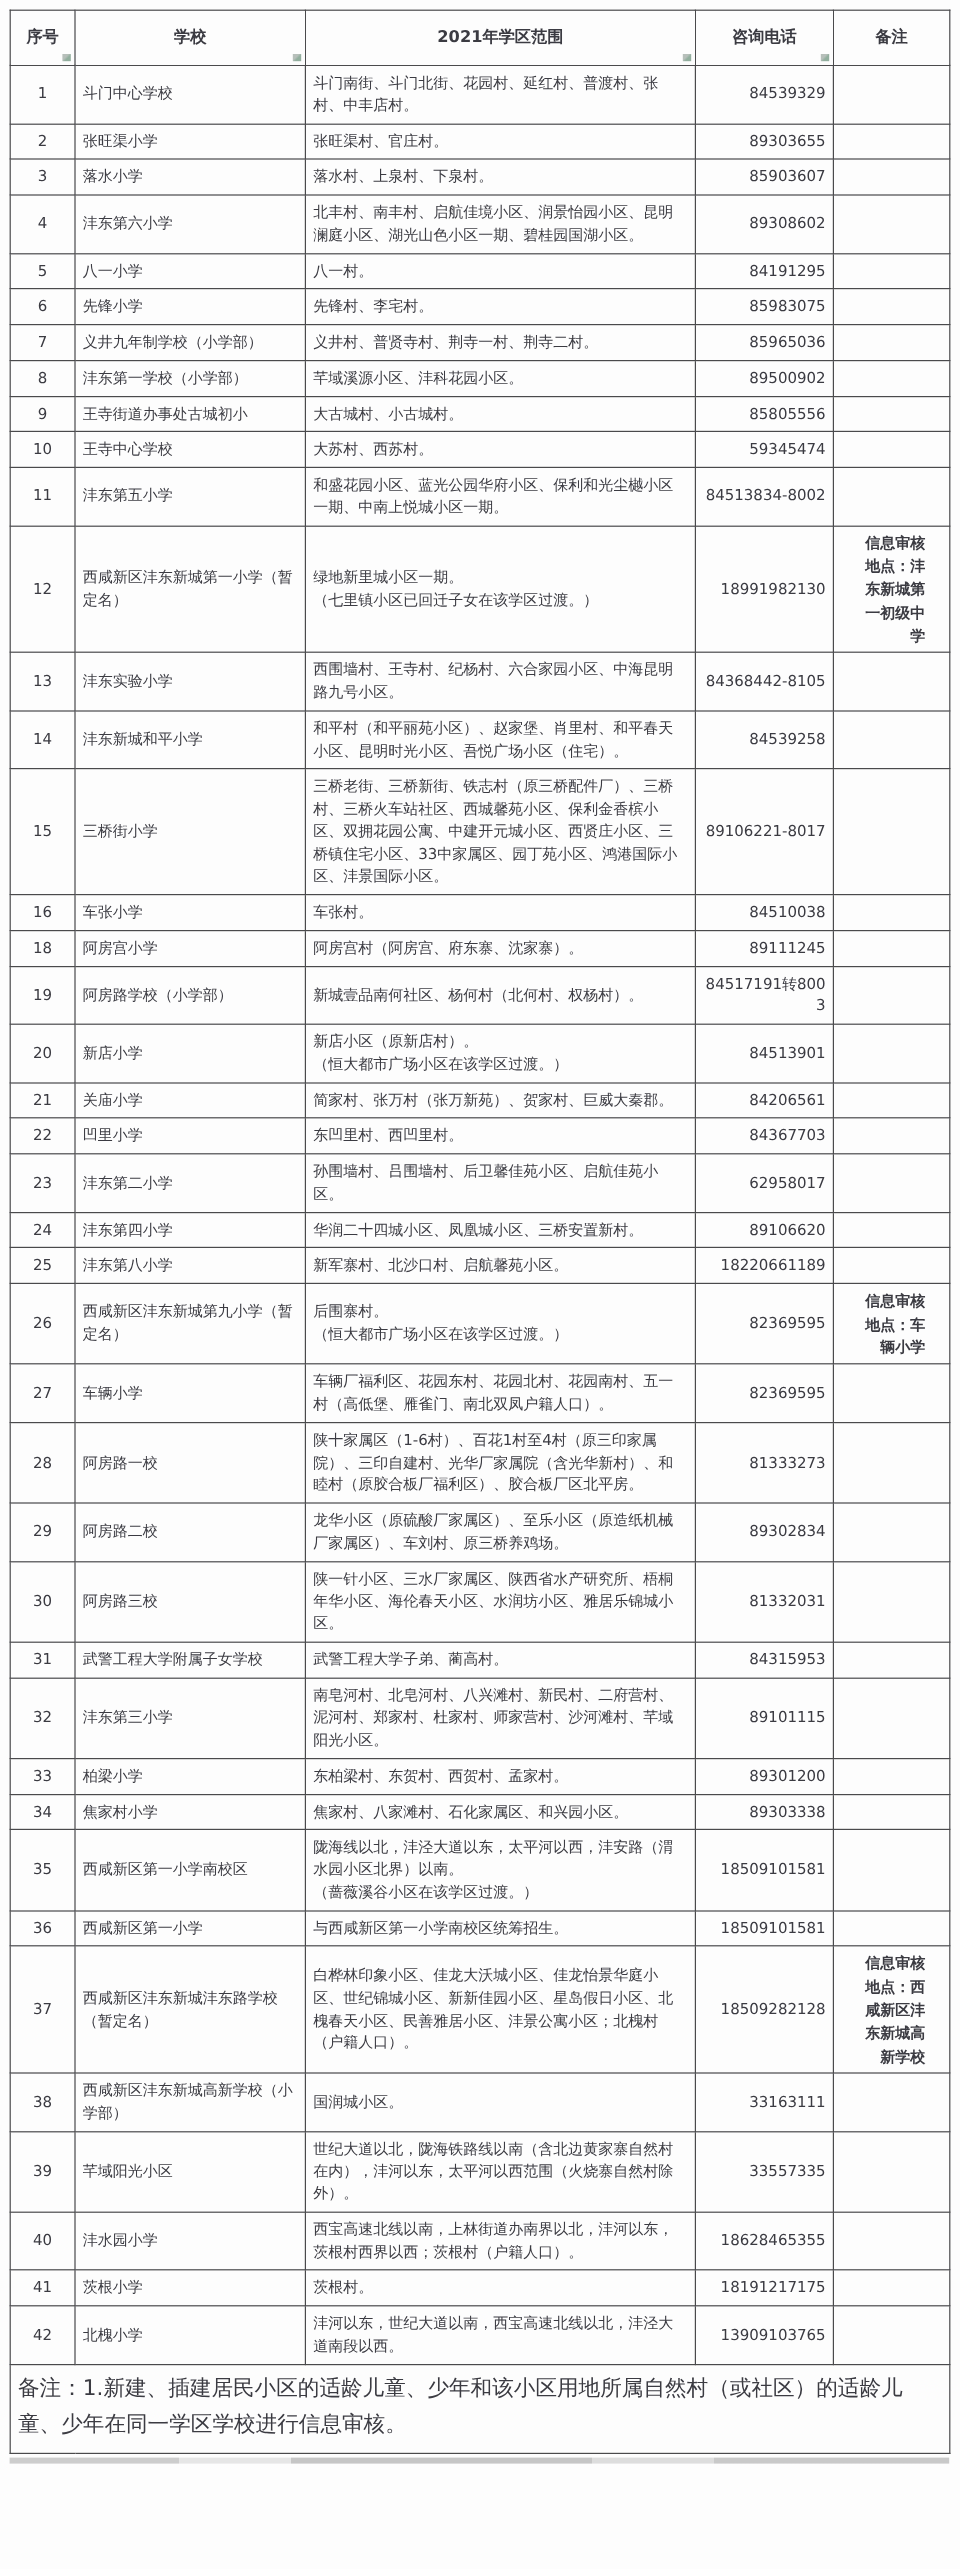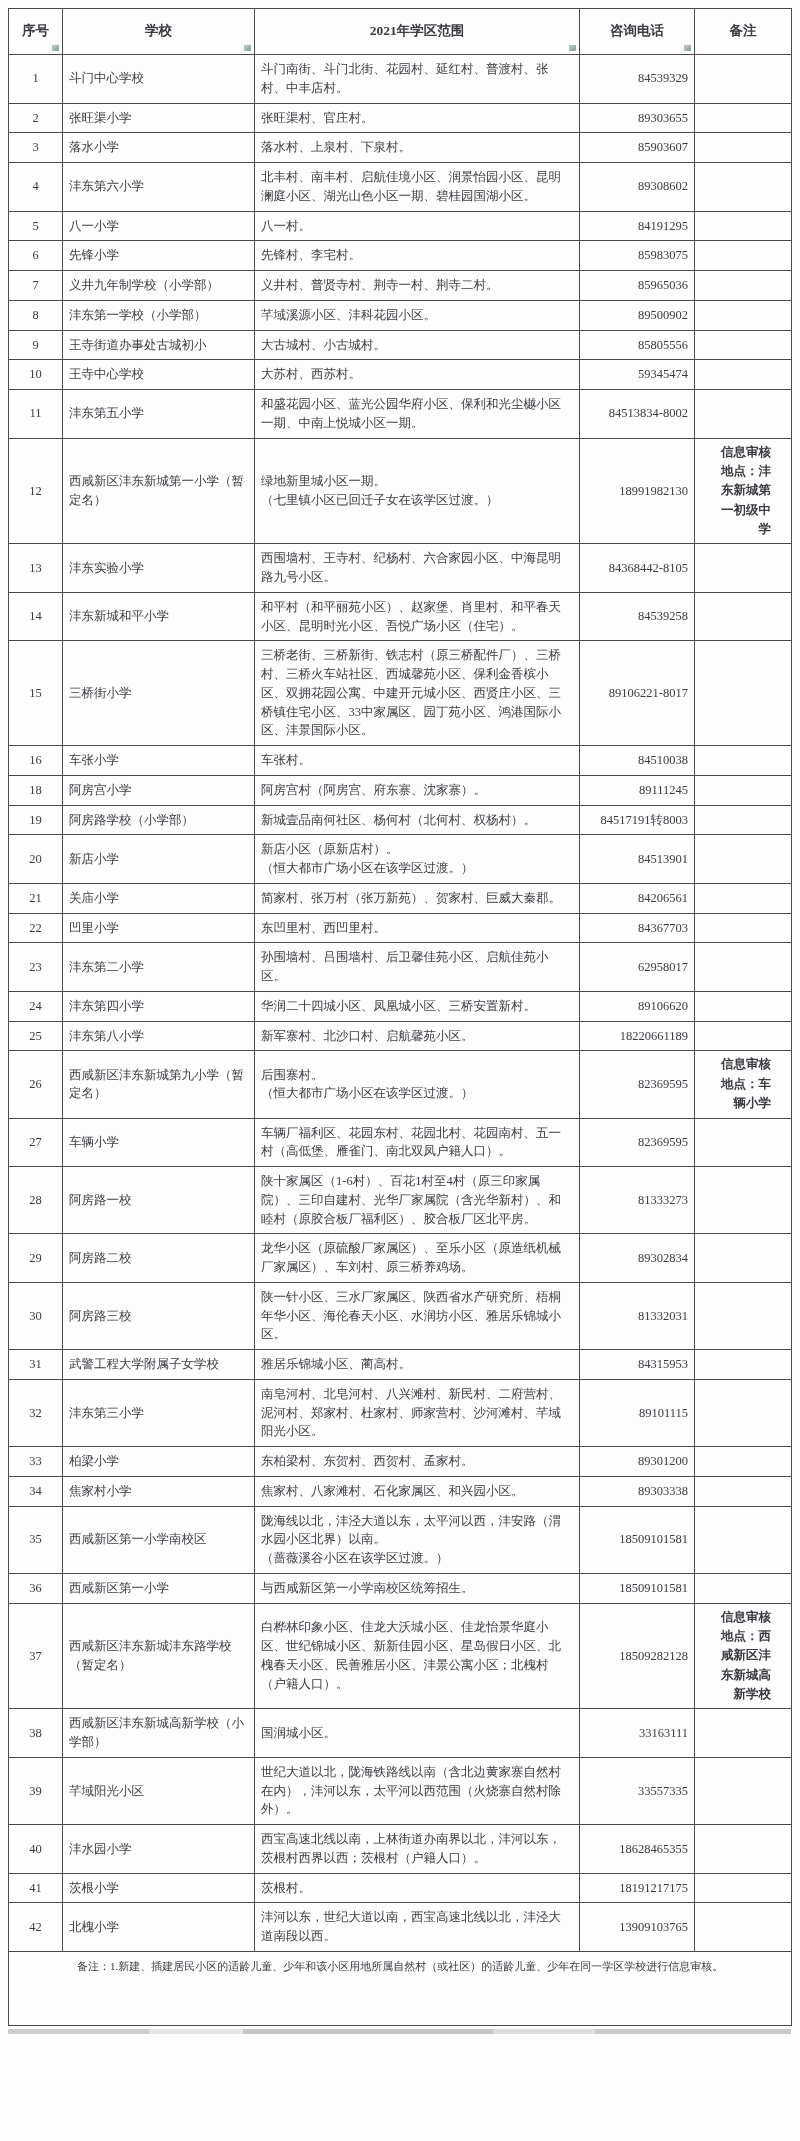--- a/index.html
+++ b/index.html
@@ -11,21 +11,20 @@
     background: #fdfdfd;
     padding: 8px 9px 4px 8px;
     font-family: "DejaVu Sans", sans-serif;
     color: #3b3b42;
   }
   table.district-table {
     border-collapse: collapse;
     width: 100%;
     table-layout: fixed;
     font-size: 12.5px;
-    font-family: Liberation Serif, serif;
   }
   .district-table th, .district-table td {
     border: 1px solid #4a4a4c;
     padding: 5px 6px;
     line-height: 1.5;
     vertical-align: middle;
     word-break: break-all;
   }
   .district-table th {
     font-size: 13.5px;
@@ -45,23 +44,23 @@
     opacity: 0.85;
   }
   td.c-no    { text-align: center; }
   td.c-school{ text-align: left; }
   td.c-range { text-align: left; white-space: pre-line; }
   td.c-phone { text-align: right; }
   td.c-note  { text-align: right; font-weight: 700; padding: 4px 20px; line-height: 1.55; font-size: 12.5px; }
   td.footnote-cell {
     height: 74px;
     vertical-align: top;
-    text-align: center;
+    text-align: left;
     line-height: 1.7;
-    font-size: 11px;
+    font-size: 18px;
     white-space: normal;
   }
   .bottom-edge {
     height: 5px;
     margin-top: 3px;
     background: linear-gradient(90deg, #cdcdcd 0 18%, #e6e6e6 18% 30%, #c6c6c6 30% 62%, #dddddd 62% 75%, #c9c9c9 75% 100%);
   }
 </style>
 </head>
 <body>
@@ -287,21 +286,21 @@
         <tr>
     <td class="c-no">30</td>
     <td class="c-school">阿房路三校</td>
     <td class="c-range">陕一针小区、三水厂家属区、陕西省水产研究所、梧桐年华小区、海伦春天小区、水润坊小区、雅居乐锦城小区。</td>
     <td class="c-phone">81332031</td>
     <td class="c-note"></td>
   </tr>
         <tr>
     <td class="c-no">31</td>
     <td class="c-school">武警工程大学附属子女学校</td>
-    <td class="c-range">雅居乐锦城小区、蔺高村。</td>
+    <td class="c-range">武警工程大学子弟、蔺高村。</td>
     <td class="c-phone">84315953</td>
     <td class="c-note"></td>
   </tr>
         <tr>
     <td class="c-no">32</td>
     <td class="c-school">沣东第三小学</td>
     <td class="c-range">南皂河村、北皂河村、八兴滩村、新民村、二府营村、泥河村、郑家村、杜家村、师家营村、沙河滩村、芊域阳光小区。</td>
     <td class="c-phone">89101115</td>
     <td class="c-note"></td>
   </tr>

